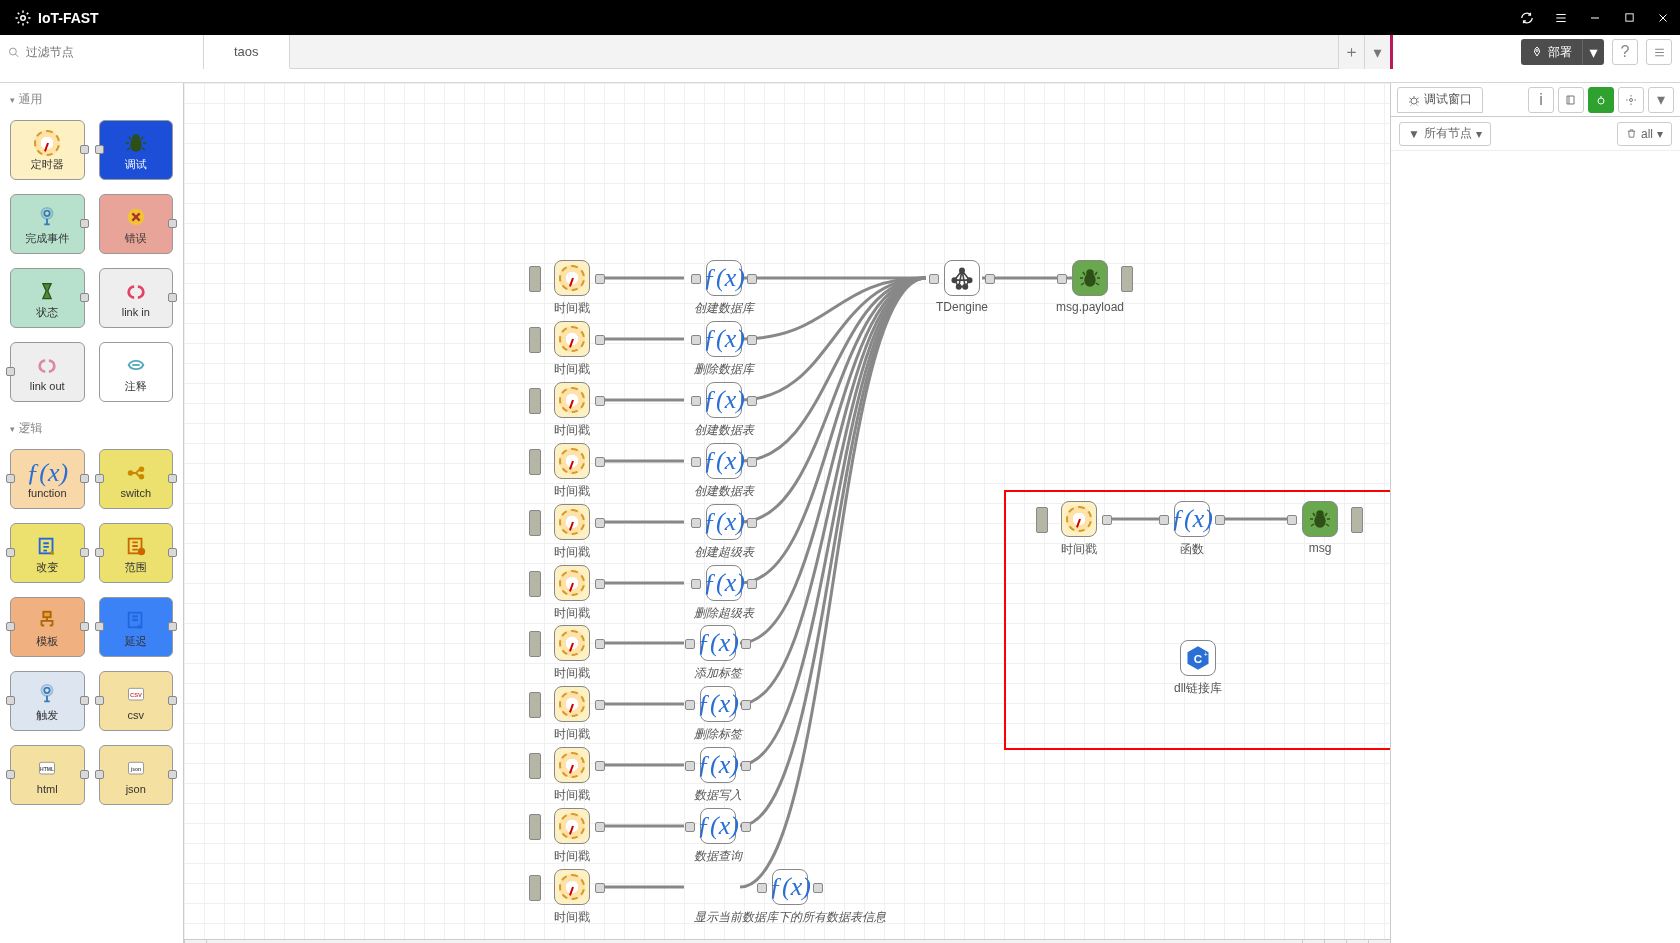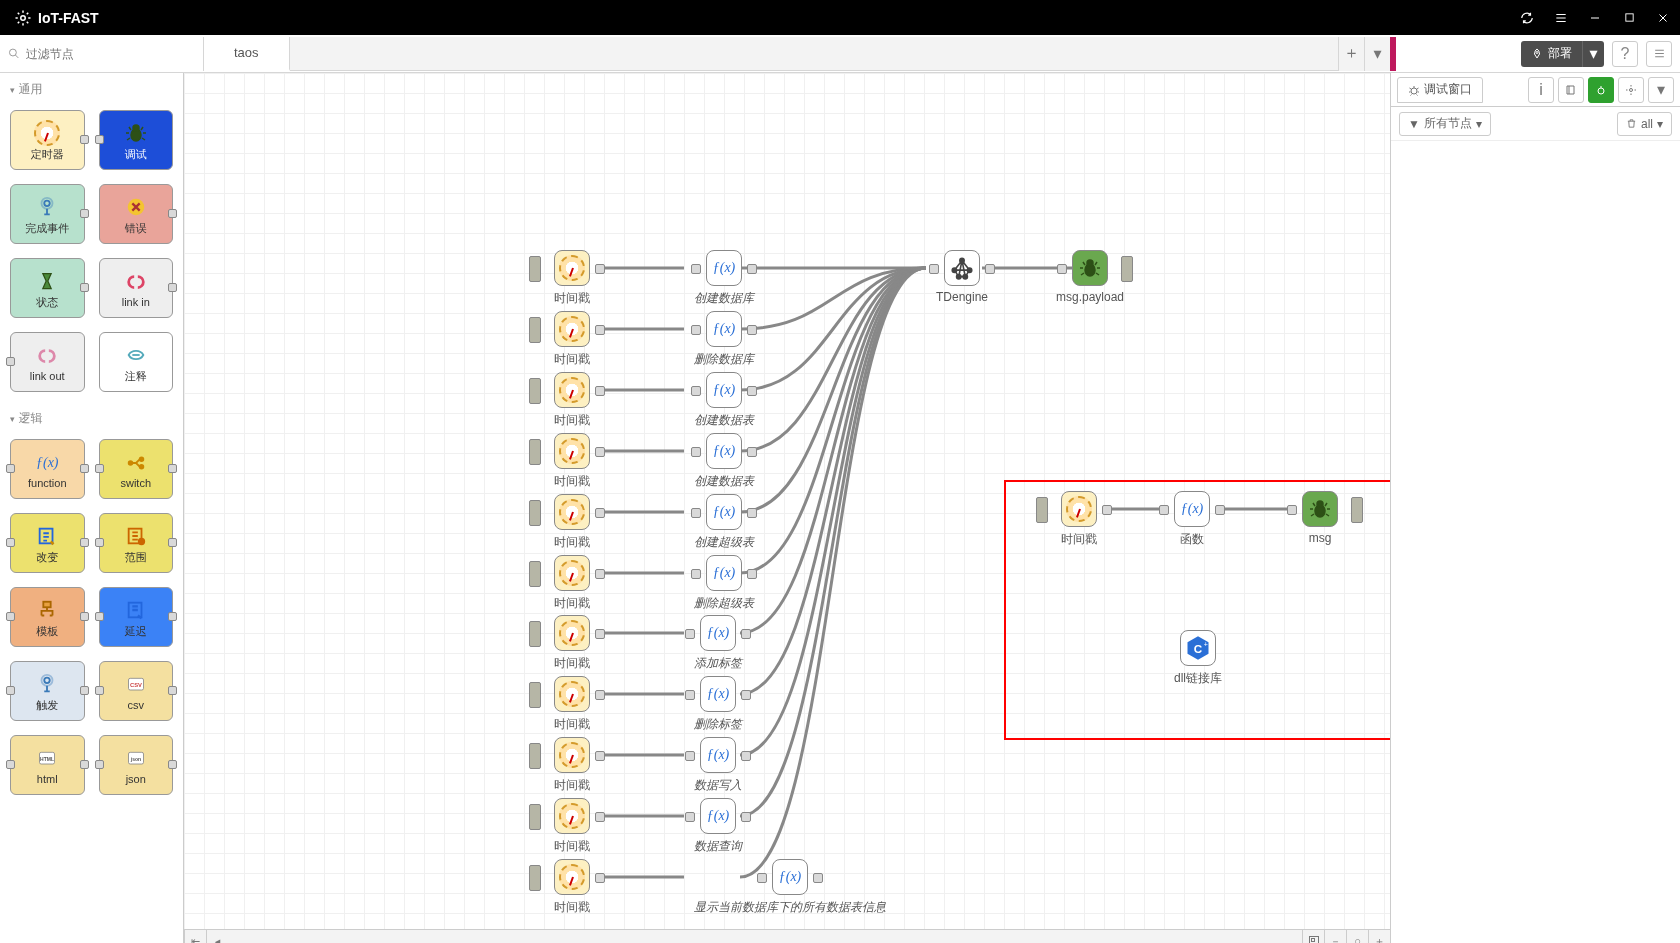--- a/index.html
+++ b/index.html
@@ -9,26 +9,26 @@
 .titlebar { height: 35px; background: #000000; display: flex; align-items: center; color: #fff; font-size: 13px; }
 .titlebar .logo { display: flex; align-items: center; gap: 6px; padding: 0 14px; font-weight: 600; font-size: 14px; }
 .titlebar .tabs { display: flex; height: 100%; }
 .titlebar .tab { display: flex; align-items: center; gap: 6px; padding: 0 18px; cursor: pointer; }
 .titlebar .tab.active { background: #0a5bb8; }
 .titlebar .spacer { flex: 1; }
 .titlebar .winbtn { width: 34px; height: 35px; display: flex; align-items: center; justify-content: center; cursor: pointer; }
 .titlebar svg { stroke: #fff; }
 
 
-.toolbar { height: 38px; background: #fff; border-bottom: 1px solid #d6d6d6; display: flex; align-items: center; }
+.toolbar { height: 48px; background: #fff; border-bottom: 1px solid #d6d6d6; display: flex; align-items: flex-start; }
 .filterbox { width: 204px; height: 34px; display: flex; align-items: center; gap: 6px; padding: 0 8px; border-right: 1px solid #d6d6d6; color: #999; }
 .flowtab { height: 34px; padding: 0 30px; border-right: 1px solid #d6d6d6; display: flex; align-items: center; font-size: 13px; color: #555; background: #fff; border-bottom: 2px solid #fff; }
 .toolbar .spacer { flex: 1; border-bottom: 1px solid #d6d6d6; height: 34px; background: #f3f3f3; }
 .toolbar .icobtn { width: 26px; height: 34px; display: flex; align-items: center; justify-content: center; border-left: 1px solid #d6d6d6; background: #f3f3f3; cursor: pointer; color: #777; }
-.toolbar .rightcol { width: 290px; height: 34px; display: flex; align-items: center; border-left: 6px solid #be185d; padding: 0 8px; gap: 8px; }
+.toolbar .rightcol { width: 290px; height: 34px; display: flex; align-items: center; border-left: 3px solid #be185d; padding: 0 8px; gap: 8px; }
 .deploy { background: #4d4d4d; color: #fff; height: 26px; border-radius: 3px; display: flex; align-items: center; }
 .deploy .main { padding: 0 10px; display: flex; align-items: center; gap: 5px; font-size: 12px; }
 .deploy .dd { width: 22px; height: 26px; border-left: 1px solid #666; display: flex; align-items: center; justify-content: center; }
 .tbtn { width: 26px; height: 26px; border: 1px solid #ccc; border-radius: 3px; display: flex; align-items: center; justify-content: center; color: #888; cursor: pointer; }
 
 
 .body { display: flex; height: 878px; }
 
 
 .palette { width: 184px; border-right: 1px solid #ccc; background: #fff; overflow-y: auto; position: relative; }
@@ -67,21 +67,21 @@
 .rpanel .sq { width: 26px; height: 26px; border: 1px solid #ccc; border-radius: 3px; display: flex; align-items: center; justify-content: center; color: #777; cursor: pointer; }
 .rpanel .sq.active { background: #2fa12f; color: #fff; border-color: #2fa12f; }
 .rpanel .filterRow { height: 34px; border-bottom: 1px solid #eee; display: flex; align-items: center; justify-content: space-between; padding: 0 8px; }
 .rpanel .dd { height: 24px; border: 1px solid #ccc; border-radius: 3px; padding: 0 8px; font-size: 12px; color: #666; display: flex; align-items: center; gap: 4px; cursor: pointer; }
 
 svg.wires { position: absolute; top: 0; left: 0; pointer-events: none; }
 
 
 .ico-timer { width: 26px; height: 26px; border-radius: 50%; border: 2px dashed #d49a2a; background: radial-gradient(circle, #fff 40%, #ffe2a8 42%); position: relative; }
 .ico-timer::after { content: ""; position: absolute; left: 50%; top: 50%; width: 2px; height: 9px; background: #c00; transform-origin: top; transform: rotate(20deg); }
-.ico-fx { font-family: "Times New Roman", serif; font-style: italic; color: #2a6fd6; font-size: 14px; font-weight: 500; }
+.ico-fx { font-family: "Times New Roman", serif; font-style: italic; color: #2a6fd6; font-size: 26px; font-weight: 500; }
 </style>
 </head>
 <body>
 
 <div class="titlebar">
   <div class="logo">
     <svg width="18" height="18" viewBox="0 0 24 24" fill="none" stroke-width="2">
         <circle cx="12" cy="12" r="3"></circle>
         <path d="M12 2v3M12 19v3M2 12h3M19 12h3M5 5l2 2M17 17l2 2M19 5l-2 2M5 19l2-2"></path>
       </svg>

